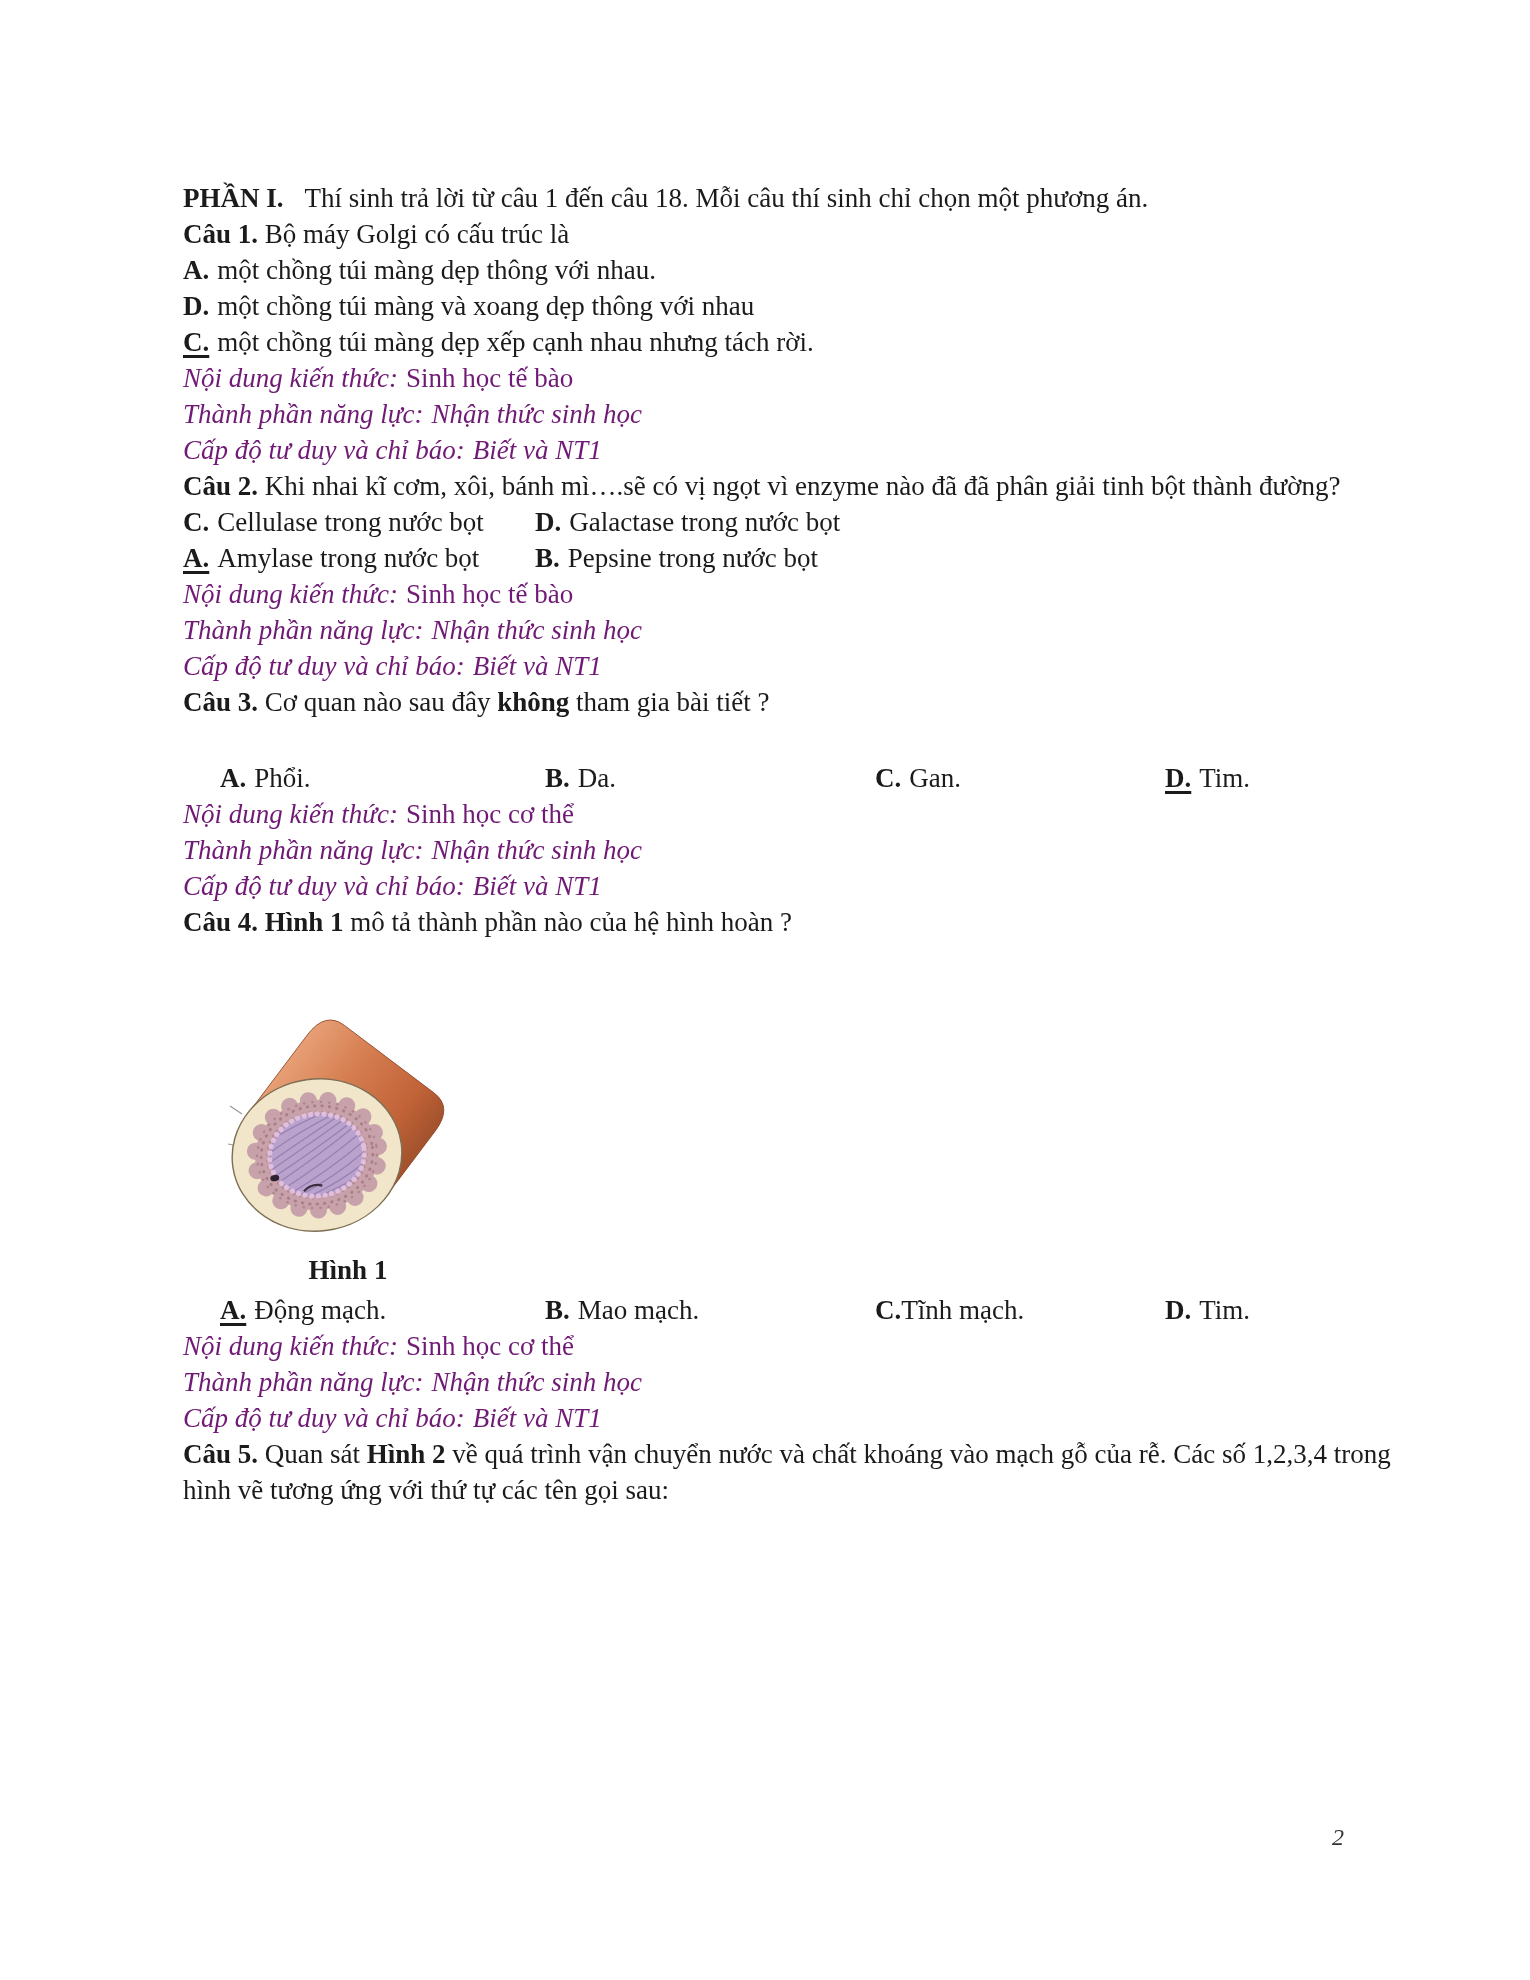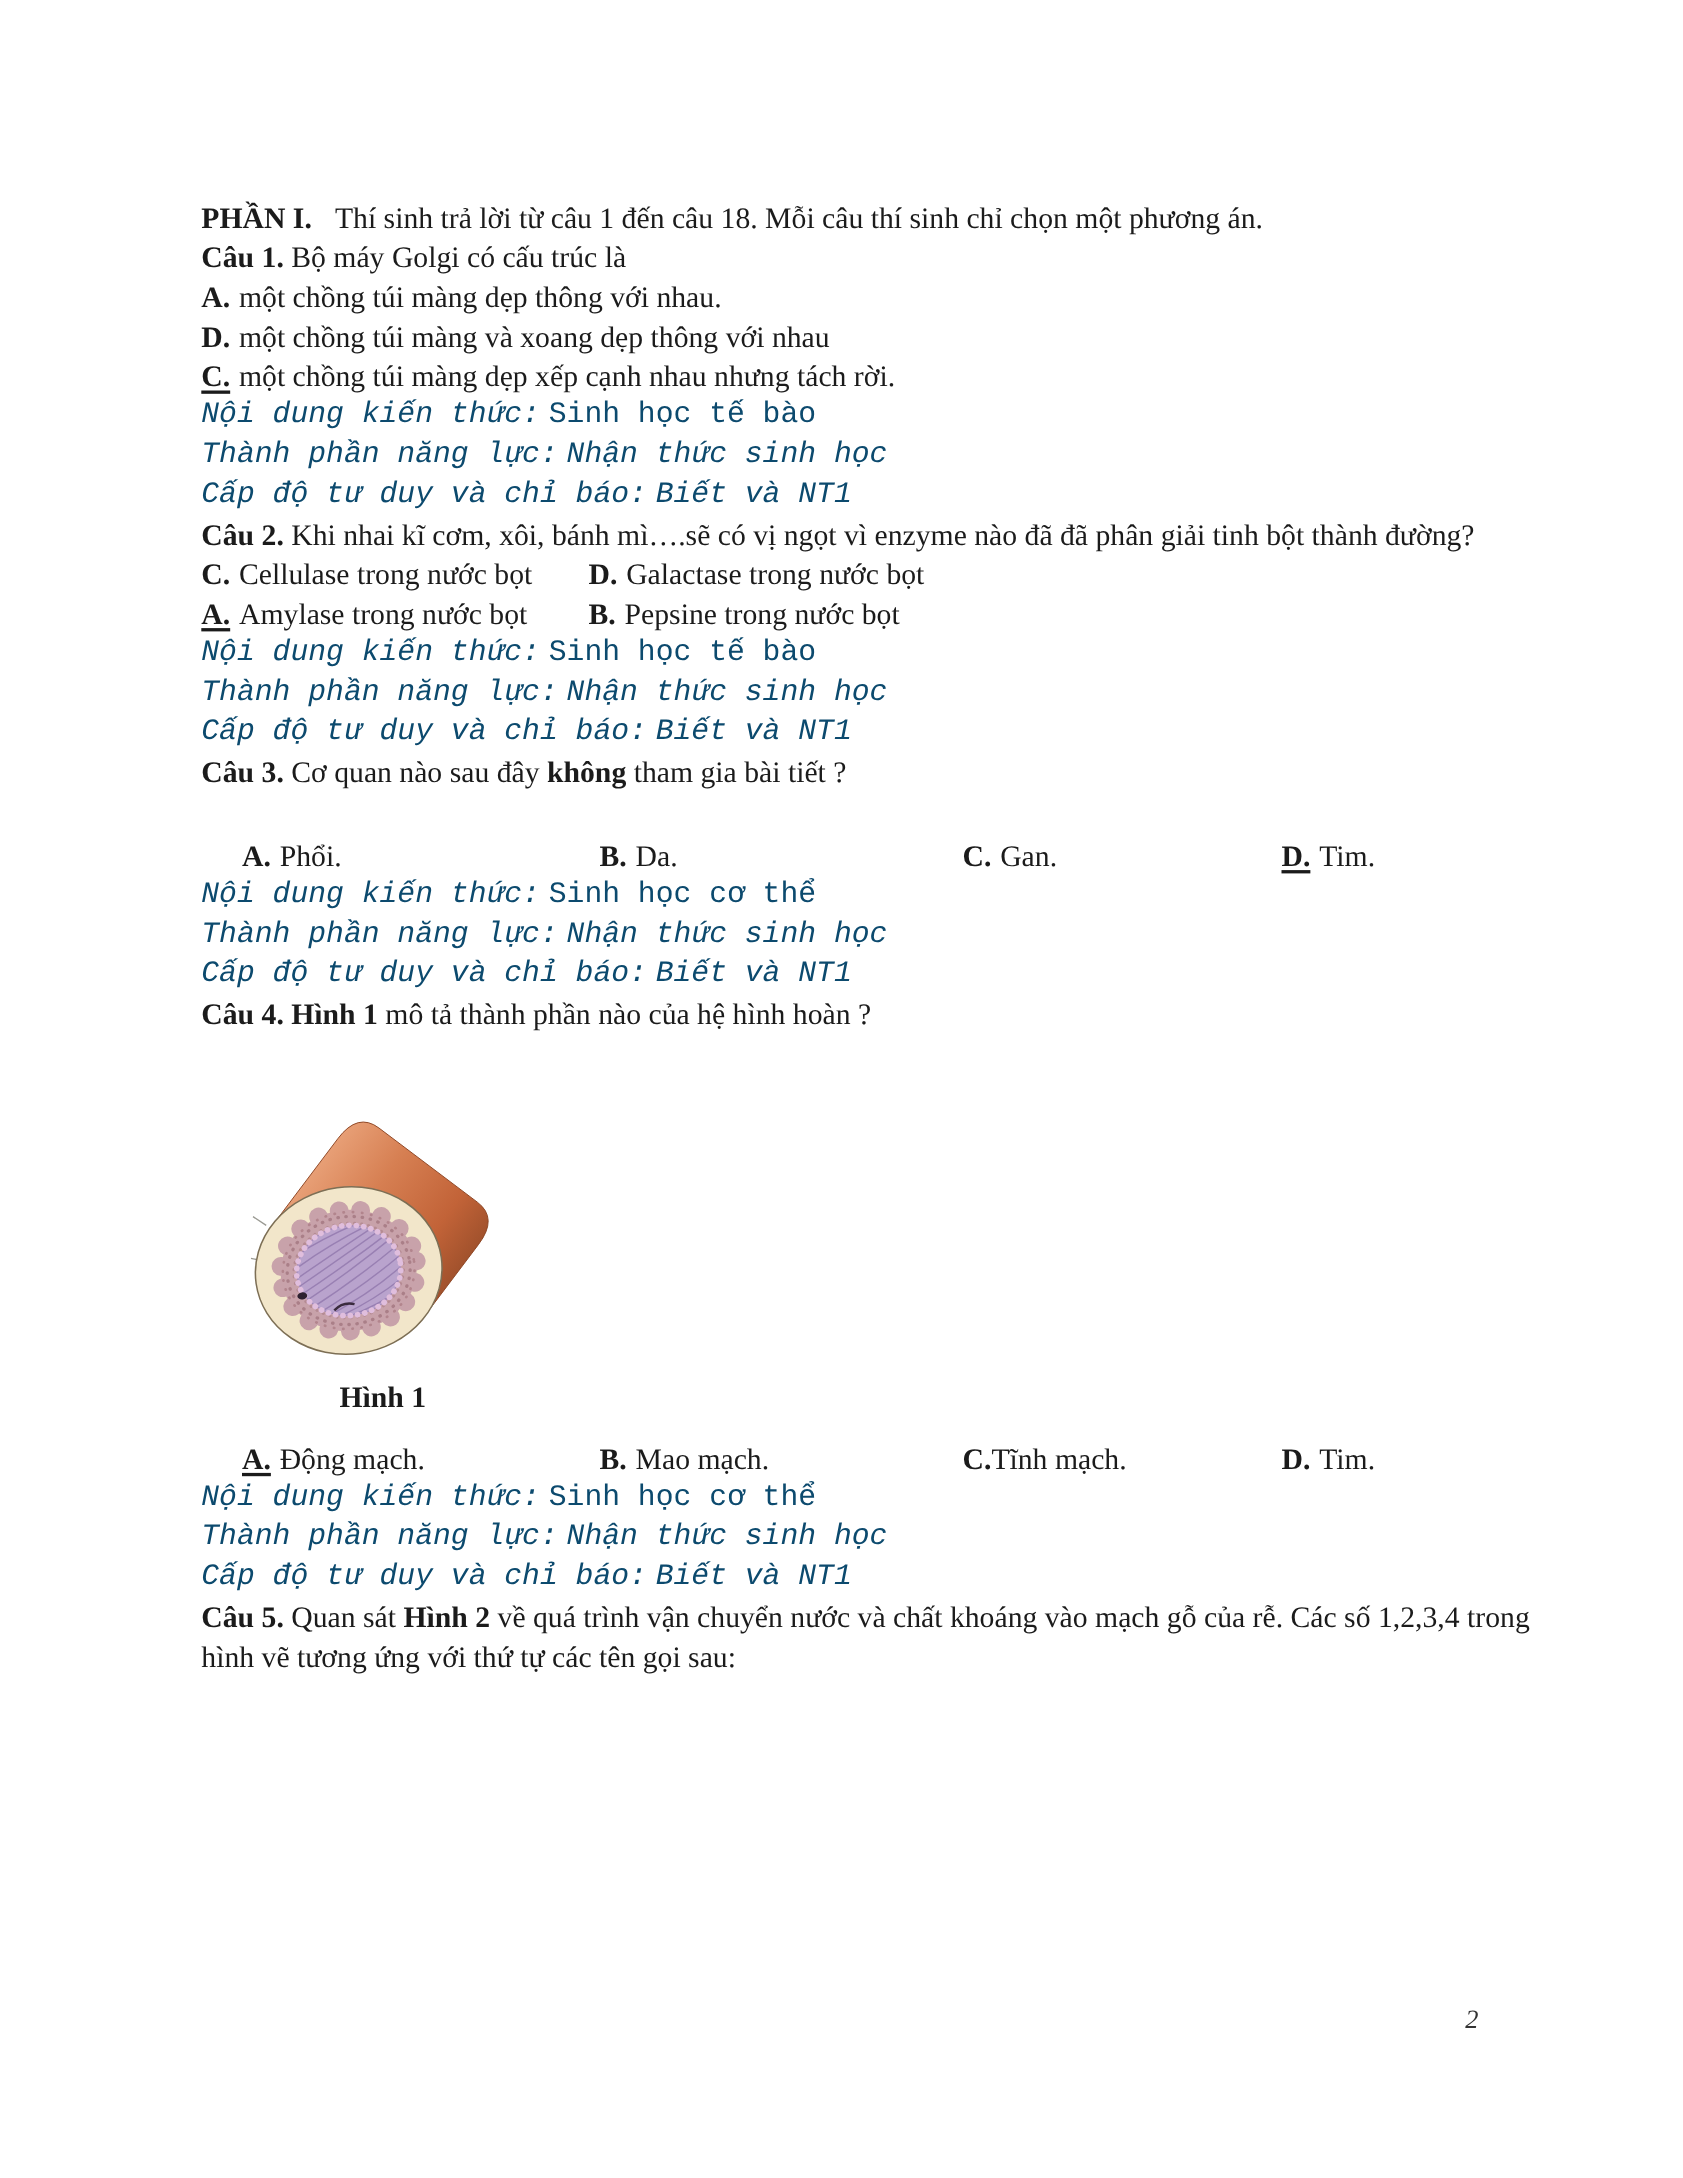--- a/index.html
+++ b/index.html
@@ -10,32 +10,32 @@
   .content{
     position:absolute;left:183px;top:180px;width:1215px;
     font-size:27px;line-height:36px;
   }
   .line{min-height:36px;}
   b,.b{font-weight:bold;}
   .lbl{margin-right:21px;}
   .L{font-weight:bold;margin-right:8px;}
   .L.tight{margin-right:0;}
   .u{text-decoration:underline;text-decoration-thickness:2.5px;text-underline-offset:4px;}
-  .meta{color:#0c4a6e;font-style:italic;font-family:Liberation Mono, monospace;}
+  .meta{color:#701a75;font-style:italic;}
   .meta .up{font-style:normal;}
   .meta .gap{margin-right:8px;}
   .row4{display:flex;margin-top:40px;}
   .row4 .c1{margin-left:37px;width:325px;}
   .row4 .c2{width:330px;}
   .row4 .c3{width:290px;}
   .row4 .c4{flex:1;}
   .col2a{display:inline-block;width:352px;}
   .figure{margin:58px 0 0 45px;width:230px;height:240px;}
   .caption{margin:14px 0 0 50px;width:230px;text-align:center;font-weight:bold;}
-  .q4row{margin-top:20px;}
+  .q4row{margin-top:4px;}
   .pageno{
     position:absolute;left:1332px;top:1824px;font-size:24px;font-style:italic;color:#333;
   }
 </style>
 </head>
 <body>
 
 <div class="page">
   <div class="content">
 

